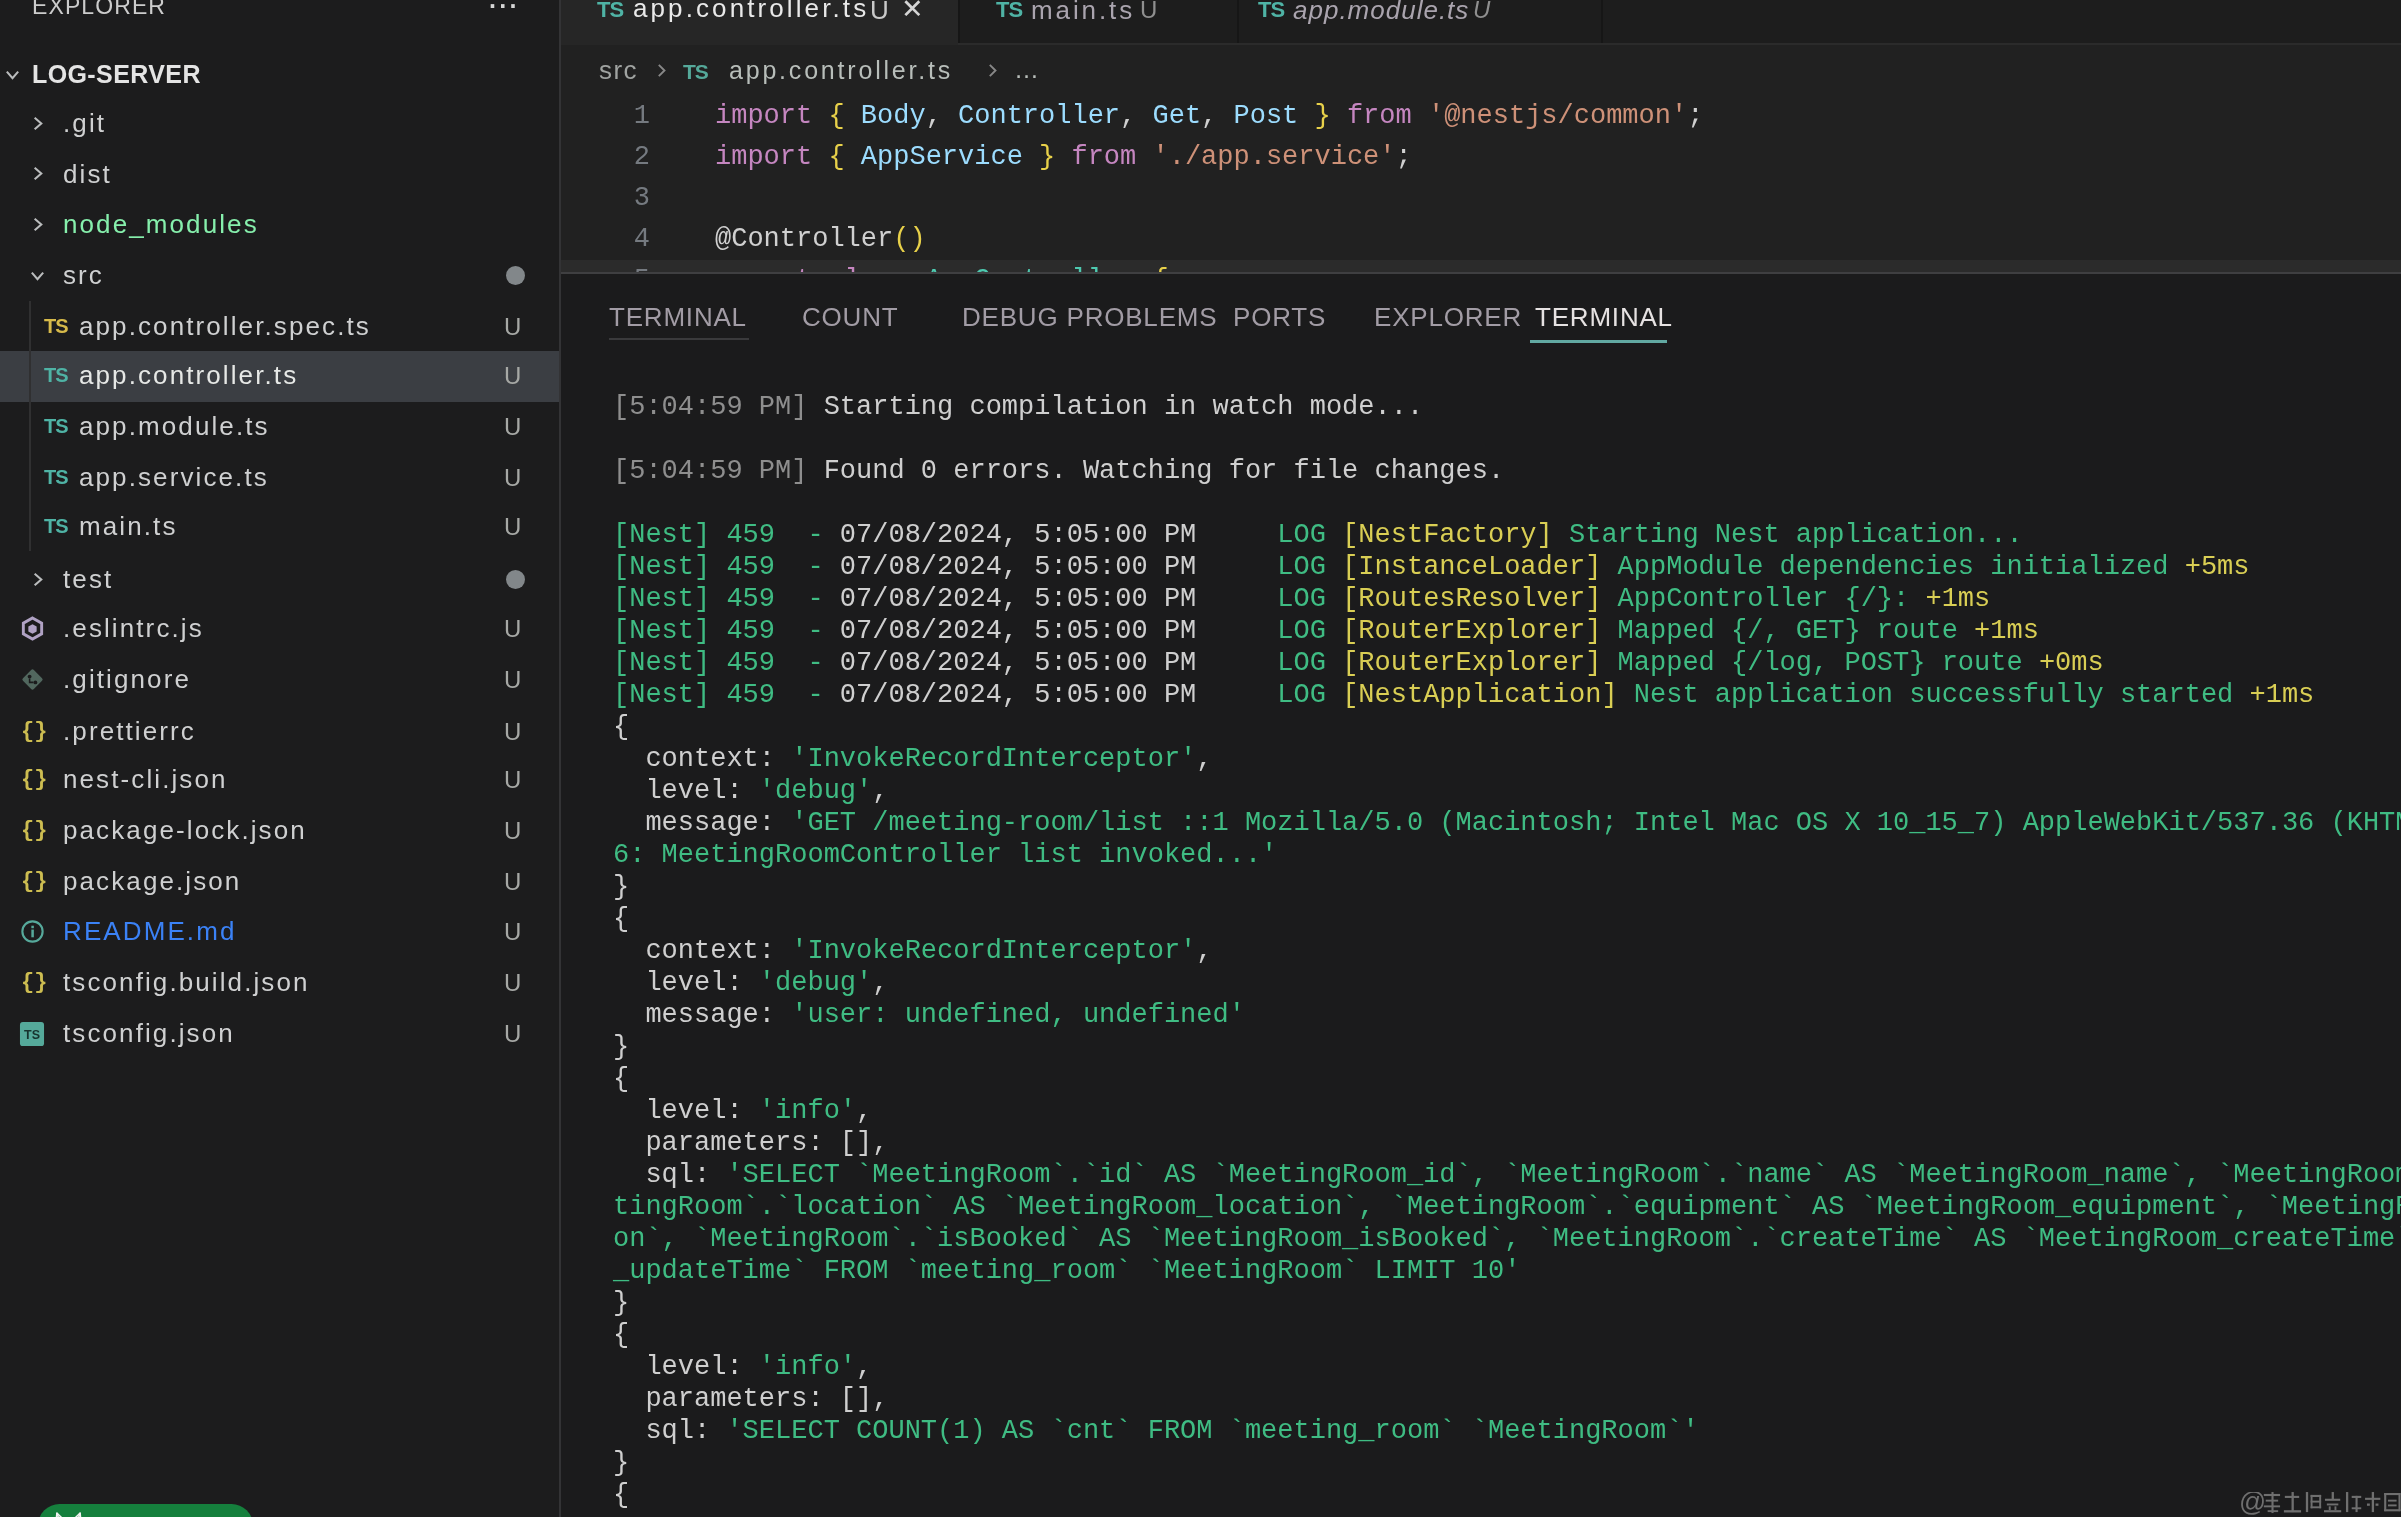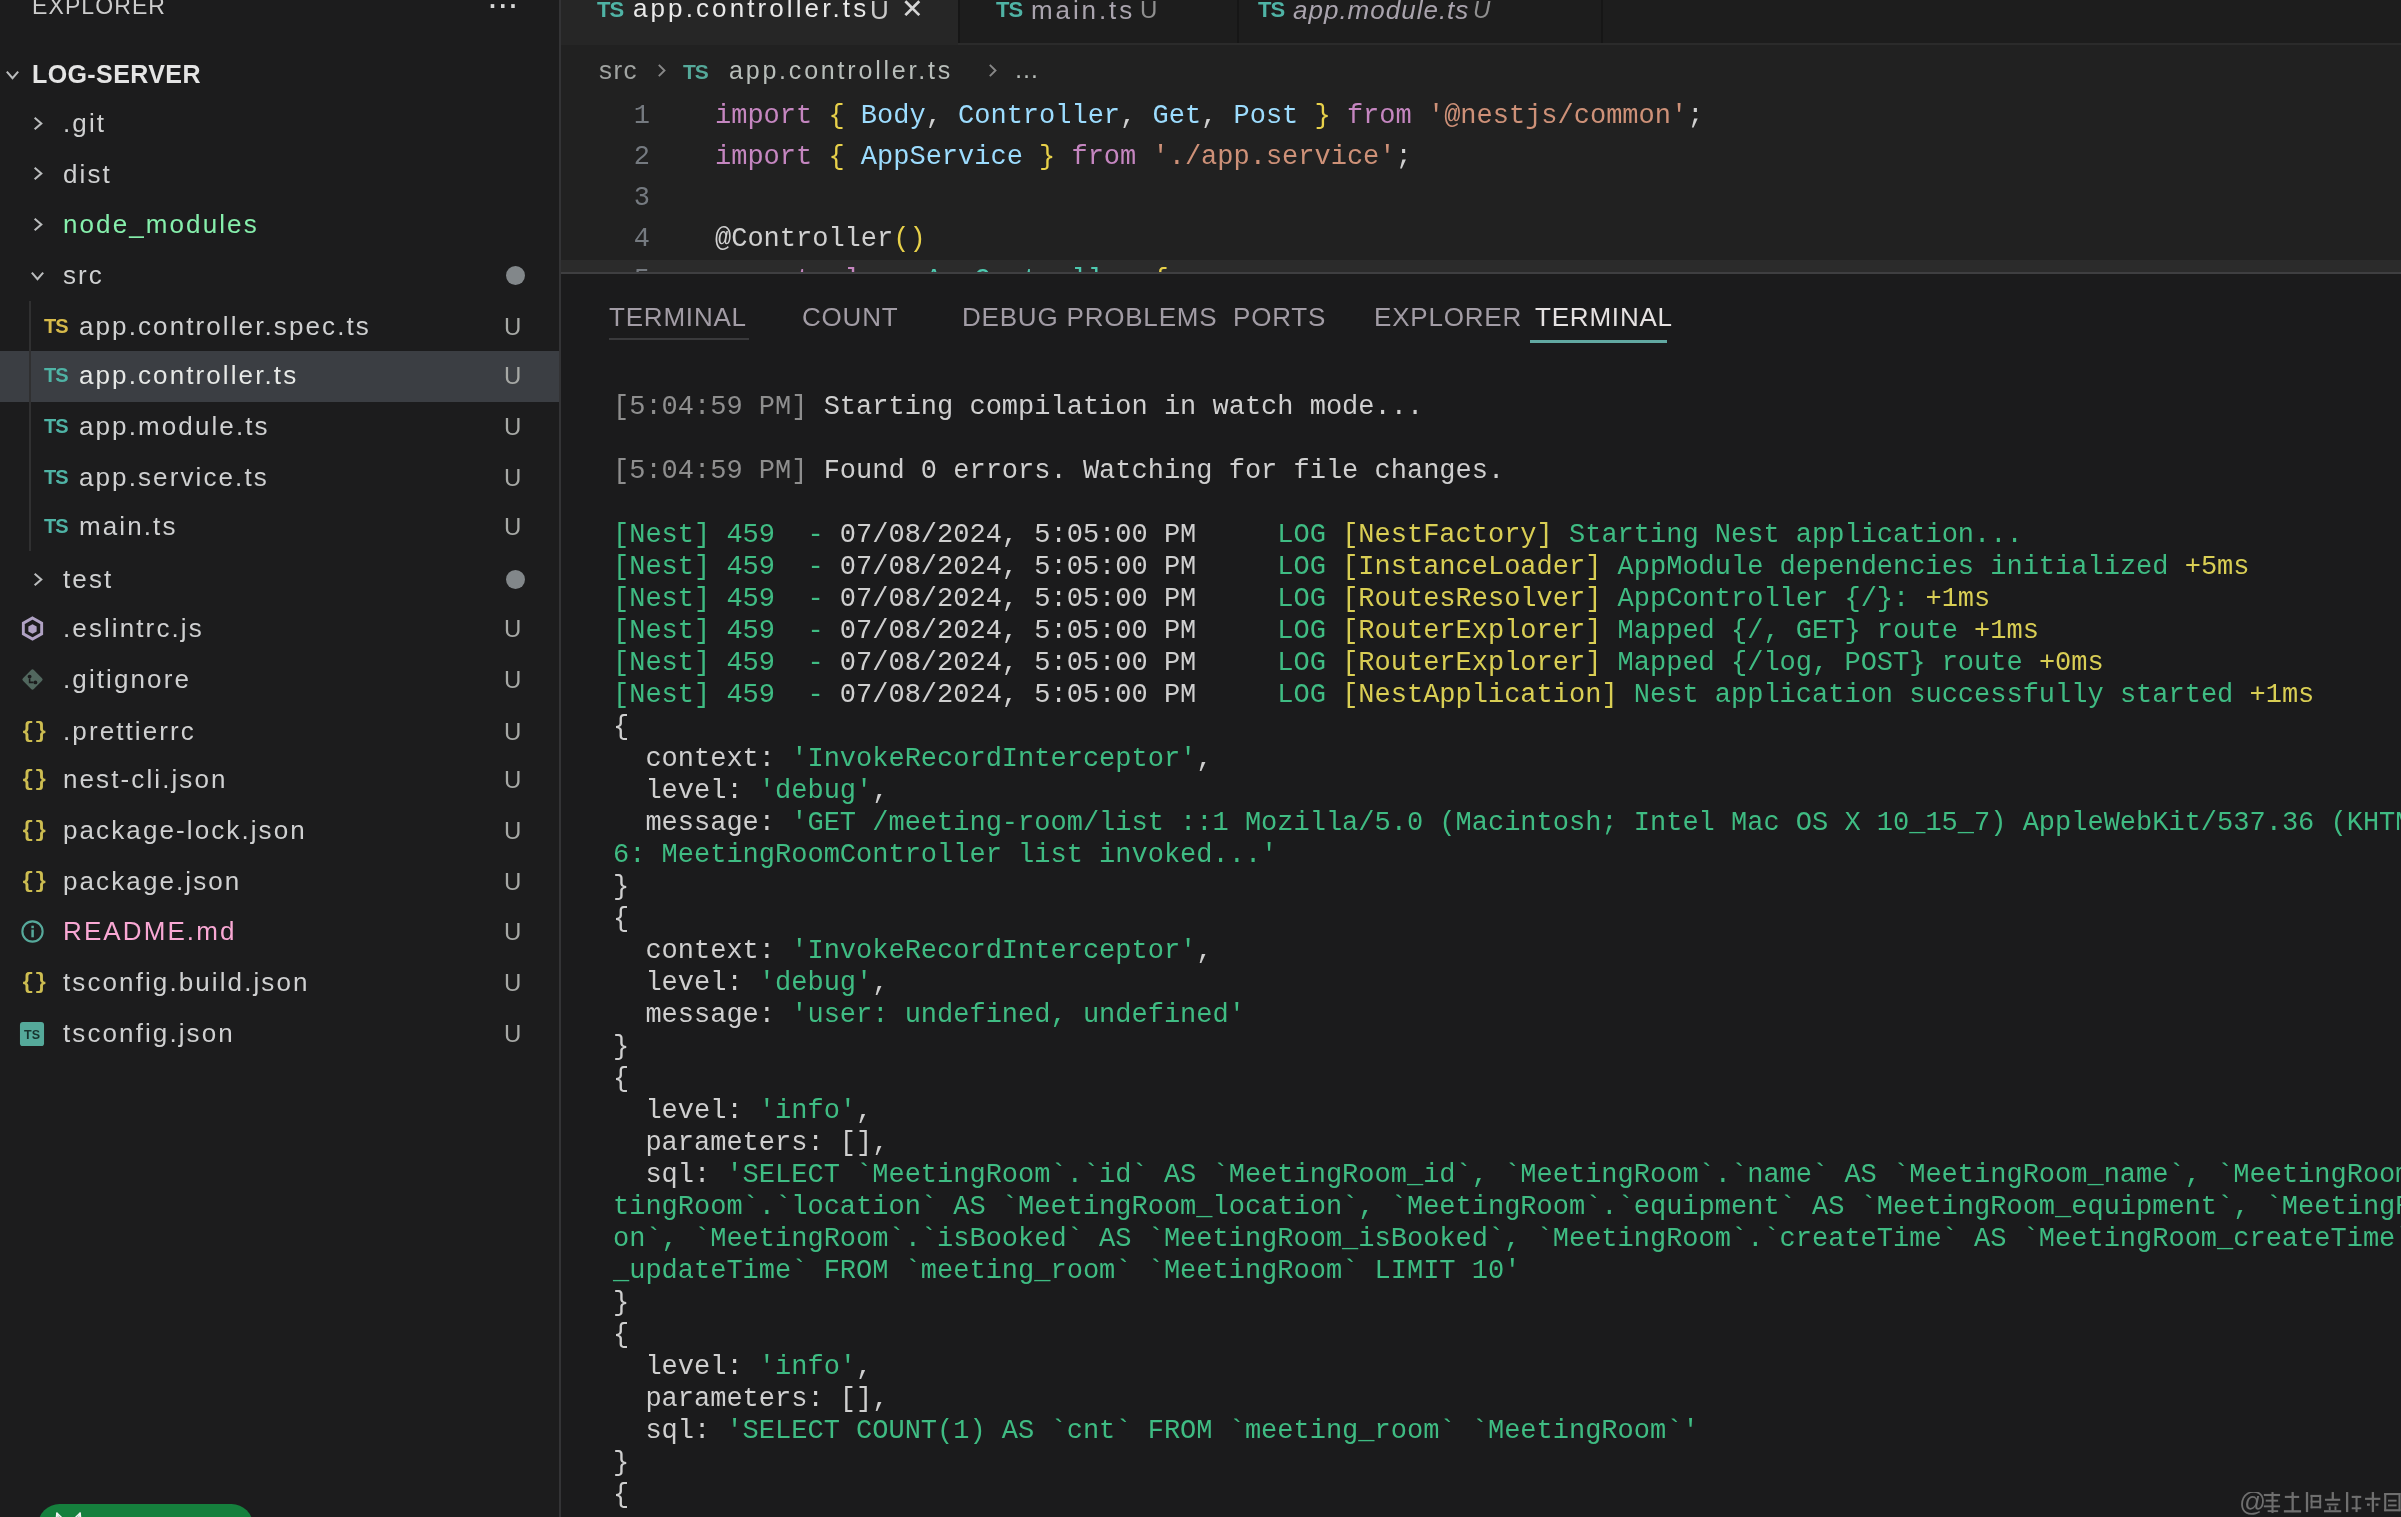--- a/index.html
+++ b/index.html
@@ -75,21 +75,21 @@
     <span style="position:absolute;left:63px;top:815px;font:26px/31px 'Liberation Sans',sans-serif;color:#cfd0d1;letter-spacing:2.1px;white-space:pre">package-lock.json</span>
     <span style="position:absolute;left:504px;top:816px;font:24px/29px 'Liberation Sans',sans-serif;color:#a6a8a5">U</span>
     <span style="position:absolute;left:21px;top:866px;font:bold 22px/31px 'Liberation Mono',monospace;color:#cdbd51">{}</span>
     <span style="position:absolute;left:63px;top:866px;font:26px/31px 'Liberation Sans',sans-serif;color:#cfd0d1;letter-spacing:2.1px;white-space:pre">package.json</span>
     <span style="position:absolute;left:504px;top:867px;font:24px/29px 'Liberation Sans',sans-serif;color:#a6a8a5">U</span>
     <svg style="position:absolute;left:19px;top:918px" width="27" height="27" viewBox="0 0 28 28">
       <circle cx="14" cy="14" r="10.5" fill="none" stroke="#56a99b" stroke-width="2.2"></circle>
       <rect x="12.8" y="12" width="2.6" height="8" fill="#56a99b"></rect>
       <rect x="12.8" y="8" width="2.6" height="2.6" fill="#56a99b"></rect>
     </svg>
-    <span style="position:absolute;left:63px;top:916px;font:26px/31px 'Liberation Sans',sans-serif;color:#f9a8d4;letter-spacing:2.1px;white-space:pre">README.md</span>
+    <span style="position:absolute;left:63px;top:916px;font:26px/31px 'Liberation Sans',sans-serif;color:#3b82f6;letter-spacing:2.1px;white-space:pre">README.md</span>
     <span style="position:absolute;left:504px;top:917px;font:24px/29px 'Liberation Sans',sans-serif;color:#a6a8a5">U</span>
     <span style="position:absolute;left:21px;top:967px;font:bold 22px/31px 'Liberation Mono',monospace;color:#cdbd51">{}</span>
     <span style="position:absolute;left:63px;top:967px;font:26px/31px 'Liberation Sans',sans-serif;color:#cfd0d1;letter-spacing:2.1px;white-space:pre">tsconfig.build.json</span>
     <span style="position:absolute;left:504px;top:968px;font:24px/29px 'Liberation Sans',sans-serif;color:#a6a8a5">U</span>
     <svg style="position:absolute;left:19px;top:1021px" width="26" height="26" viewBox="0 0 27 27">
       <rect x="1" y="1" width="25" height="25" rx="3" fill="#55a99a"></rect>
       <text x="13.5" y="19" font-family="Liberation Sans,sans-serif" font-size="13" font-weight="bold" fill="#17332e" text-anchor="middle">TS</text>
     </svg>
     <span style="position:absolute;left:63px;top:1018px;font:26px/31px 'Liberation Sans',sans-serif;color:#cfd0d1;letter-spacing:2.1px;white-space:pre">tsconfig.json</span>
     <span style="position:absolute;left:504px;top:1019px;font:24px/29px 'Liberation Sans',sans-serif;color:#a6a8a5">U</span>

